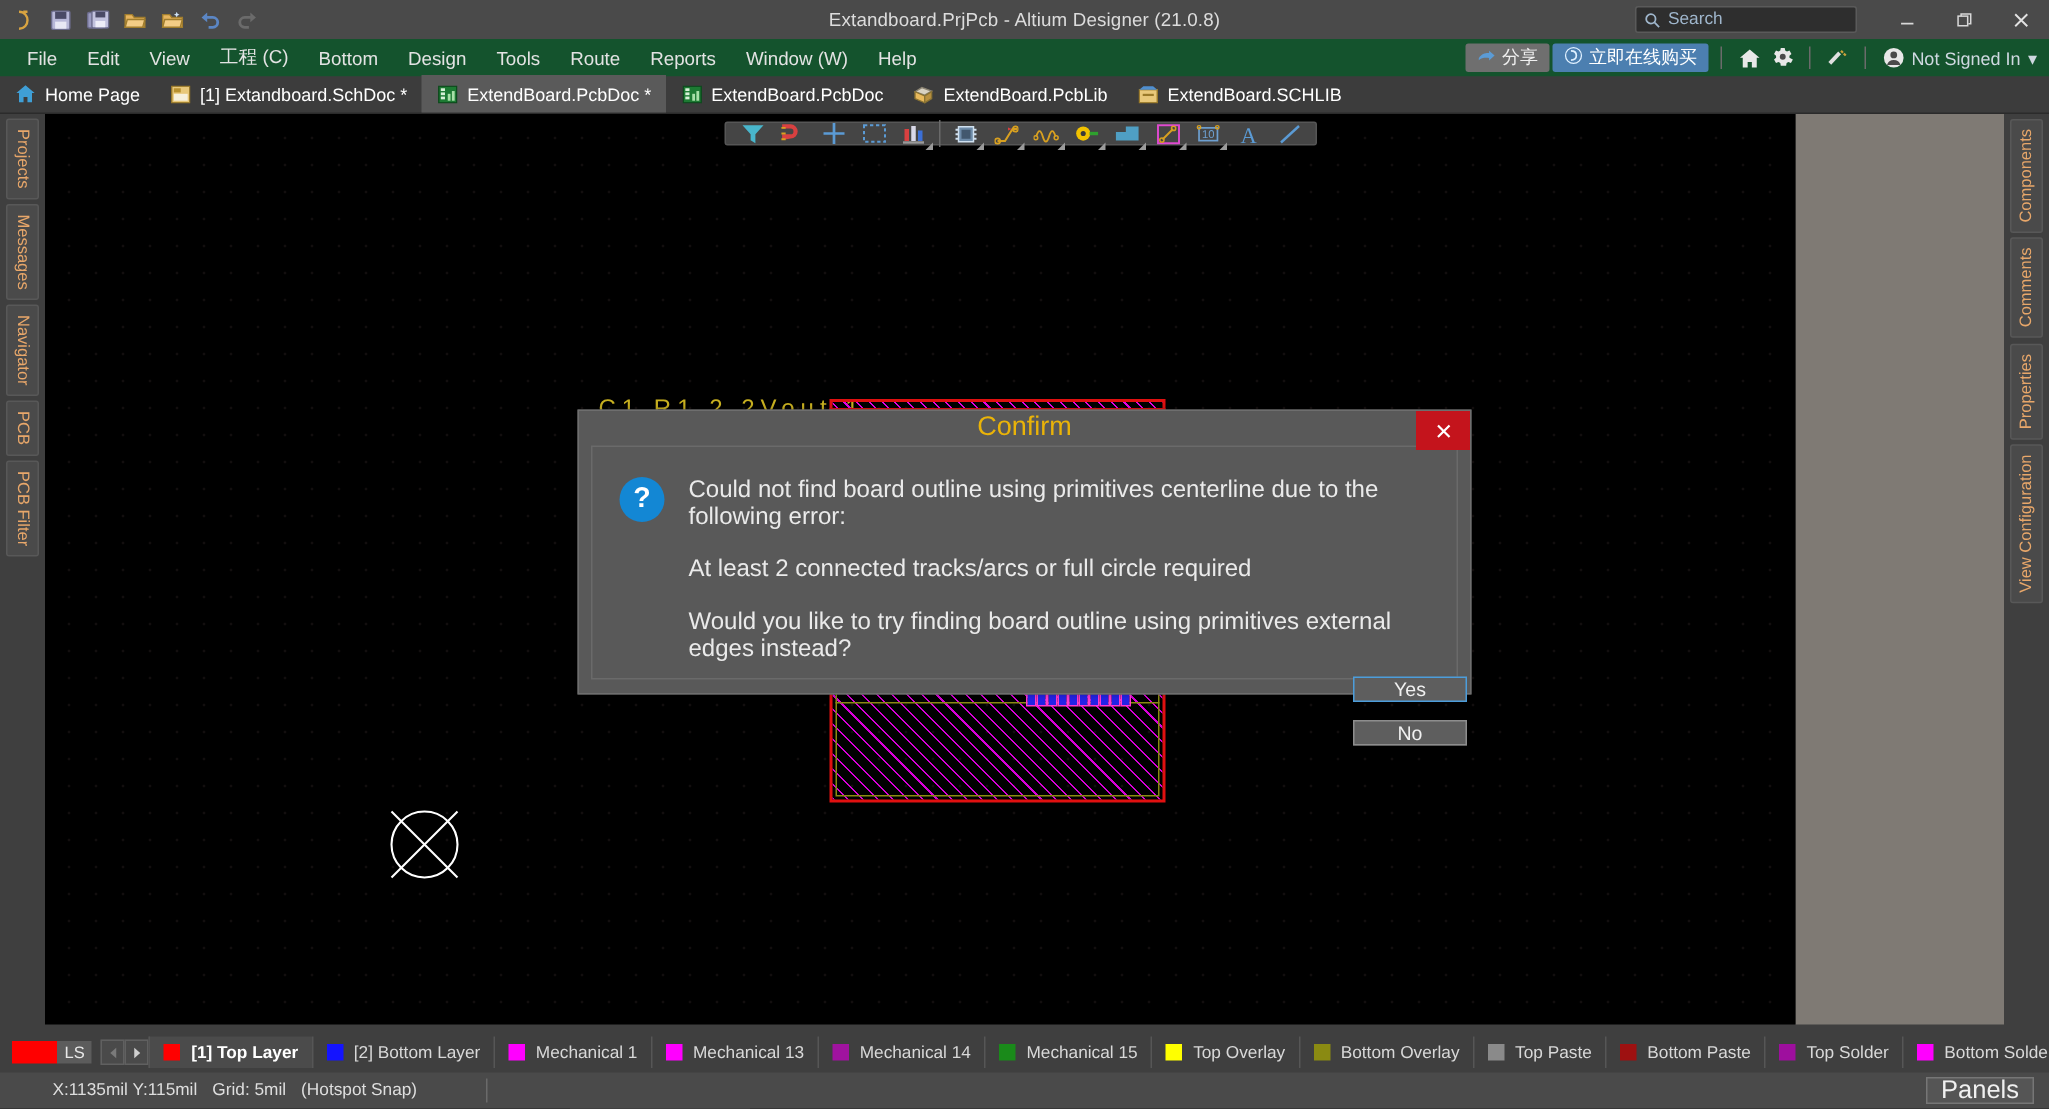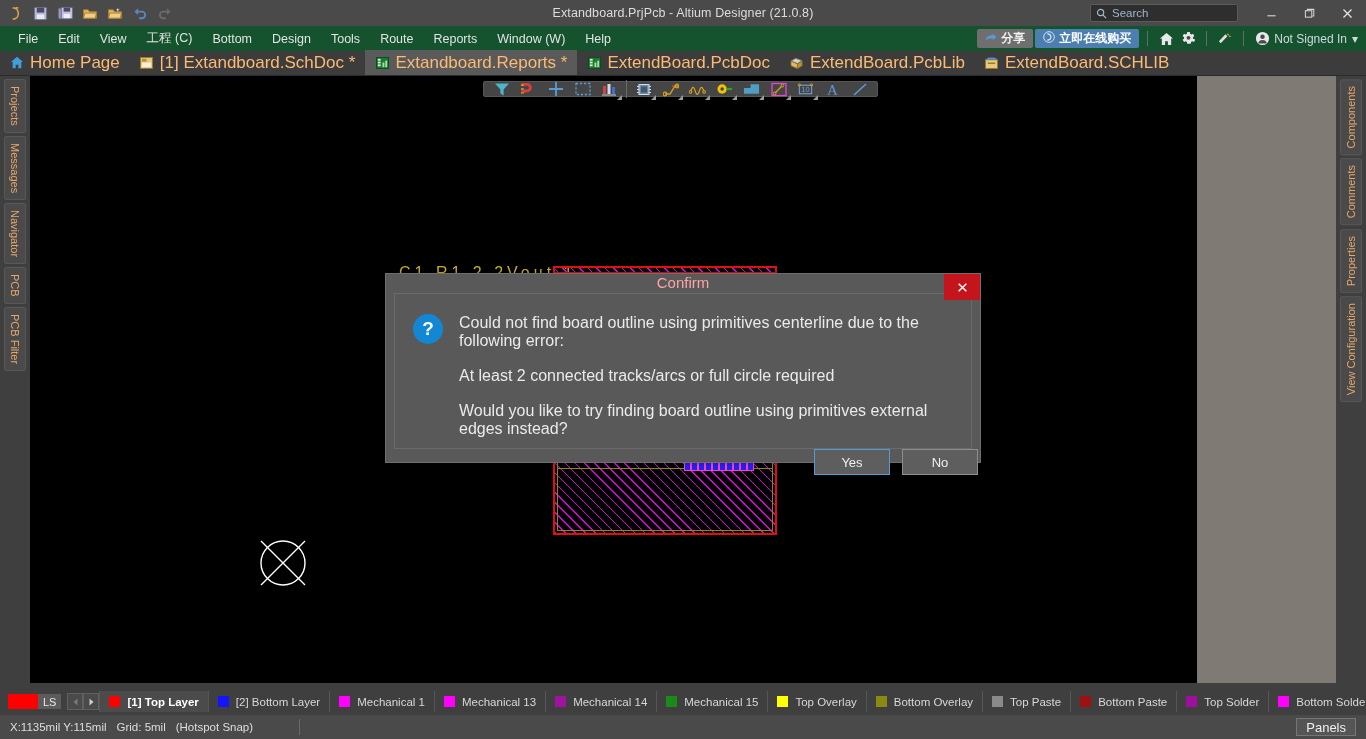--- a/index.html
+++ b/index.html
@@ -35,37 +35,37 @@
   
   .menubar {
     position: absolute; left: 0; top: 26px; width: 1366px; height: 25px;
     background: #14532d; display: flex; align-items: center;
   }
   .menu-items { display: flex; align-items: center; padding-left: 8px; }
   .mi { font-size: 12.5px; color: #e3e3e3; padding: 3px 10px; white-space: nowrap; }
   .menu-right { position: absolute; right: 4px; display: flex; align-items: center; gap: 2px; }
   .cta {
     height: 19px; display: flex; align-items: center; gap: 4px; padding: 0 8px;
-    border-radius: 2px; font-size: 12px; white-space: nowrap; font-weight: bold;
+    border-radius: 2px; font-size: 12px; white-space: nowrap;
   }
   .cta.share { background: #6f6f6f; color: #f0f0f0; }
   .cta.buy { background: #4c7fb0; color: #ffffff; }
   .msep { width: 1px; height: 15px; background: #6b6b6b; margin: 0 6px; }
   .mic { width: 20px; height: 20px; display: flex; align-items: center; justify-content: center; }
   .signin { font-size: 12px; color: #cfd8e0; display: flex; align-items: center; gap: 5px; padding-right: 4px; }
 
   
   .doctabs {
     position: absolute; left: 0; top: 51px; width: 1366px; height: 25px;
     background: #3c3c3c; display: flex; align-items: flex-end;
     border-bottom: 1px solid #2b2b2b;
   }
   .dtab {
     height: 25px; display: flex; align-items: center; gap: 6px;
-    padding: 0 10px; font-size: 17px; color: #fdba74; white-space: nowrap;
+    padding: 0 10px; font-size: 12px; color: #ffffff; white-space: nowrap;
   }
   .dtab.active { background: #5a5a5a; }
   .dtab .tico { width: 14px; height: 14px; display: inline-flex; align-items: center; justify-content: center; }
 
   
   .rail { position: absolute; top: 76px; width: 30px; bottom: 51px; background: #3f3f3f; }
   .rail.left { left: 0; }
   .rail.right { right: 0; }
   .vtab {
     width: 22px; margin: 3px auto 0 auto; background: #4a4a4a; border: 1px solid #585858;
@@ -138,38 +138,38 @@
     position: absolute; left: 385px; top: 273px; width: 596px; height: 190px;
     background: #000; opacity: .28; filter: blur(2px);
   }
   .dialog {
     position: absolute; left: 385px; top: 273px; width: 596px; height: 190px;
     background: #595959; border: 1px solid #6e6e6e;
     display: flex; flex-direction: column;
   }
   .dlg-title {
     height: 27px; display: flex; align-items: center; justify-content: center;
-    position: relative; font-size: 15px; color: #fca5a5;
+    position: relative; font-size: 18px; color: #eab308;
   }
   .dlg-close {
     position: absolute; right: 0; top: 0; width: 36px; height: 26px; background: #c4141c;
     color: #fff; display: flex; align-items: center; justify-content: center; font-size: 13px;
   }
   .dlg-body {
     margin: 2px 8px 0 8px; flex: 1; border: 1px solid #6a6a6a; background: #595959;
     display: flex; padding: 17px 14px 10px 12px; gap: 16px;
   }
   .qicon {
     width: 30px; height: 30px; border-radius: 50%; background: #1387d4; flex: none;
     color: #fff; font-size: 19px; font-weight: bold; display: flex;
     align-items: center; justify-content: center; margin-top: 3px; margin-left: 6px;
   }
   .dlg-lines { display: flex; flex-direction: column; gap: 17px; padding-top: 3px; }
   .dlg-lines div { font-size: 16px; color: #eaeaea; }
-  .dlg-foot { height: 44px; display: flex; align-items: flex-end; justify-content: flex-end; gap: 12px; padding-right: 2px; }
+  .dlg-foot { height: 44px; display: flex; align-items: flex-end; justify-content: flex-end; gap: 12px; padding-right: 2px; flex-direction: column; }
   .dbtn {
     width: 76px; height: 26px; background: #5e5e5e; border: 1px solid #8d8d8d;
     color: #f0f0f0; font-size: 13px; display: flex; align-items: center; justify-content: center;
   }
   .dbtn.default { border-color: #4c9ddb; }
 
   
   .layerbar {
     position: absolute; left: 0; bottom: 24px; width: 1366px; height: 27px;
     background: #3f3f3f; display: flex; align-items: center; overflow: hidden;
@@ -188,27 +188,27 @@
   .lay {
     display: flex; align-items: center; gap: 7px; height: 21px; padding: 0 9px;
     border-left: 1px solid #565656; font-size: 11.5px; color: #d8d8d8; white-space: nowrap;
   }
   .lay.active { color: #ffffff; font-weight: bold; background: #4b4b4b; }
   .lay .sw { width: 11px; height: 11px; display: inline-block; }
 
   
   .statusbar {
     position: absolute; left: 0; bottom: 0; width: 1366px; height: 24px;
-    background: #4a4a4a; display: flex; align-items: center; color: #dedede; font-size: 11.5px;
+    background: #4a4a4a; display: flex; align-items: center; color: #dedede; font-size: 11.5px; padding-left: 25px;
   }
   .sb-item { padding-left: 10px; white-space: nowrap; }
   .sb-div { width: 1px; height: 16px; background: #6a6a6a; margin-left: 46px; }
   .panels-btn {
     position: absolute; right: 10px; height: 18px; padding: 0 9px;
-    background: #555555; border: 1px solid #767676; color: #f0f0f0; font-size: 13px;
+    background: #555555; border: 1px solid #767676; color: #f0f0f0; font-size: 17px;
     display: flex; align-items: center;
   }
   .hscroll {
     position: absolute; left: 380px; bottom: 0; width: 120px; height: 5px; background: #6a6a6a;
   }
 </style>
 </head>
 <body>
 
 <div id="app">
@@ -381,21 +381,21 @@
       <span class="tico">
         <svg width="13" height="12" viewBox="0 0 14 13">
             <rect x="0.5" y="0.5" width="13" height="12" fill="#1d7a33" stroke="#0d4a1d"></rect>
             <rect x="2" y="2" width="3" height="2" fill="#d7f0d7"></rect>
             <rect x="2" y="5" width="3" height="2" fill="#d7f0d7"></rect>
             <rect x="2" y="8" width="3" height="2" fill="#d7f0d7"></rect>
             <rect x="7" y="6" width="2" height="5" fill="#a8e0a8"></rect>
             <rect x="10" y="4" width="2" height="7" fill="#a8e0a8"></rect>
           </svg>
       </span>
-      <span>Extandboard.Reports *</span>
+      <span>ExtendBoard.PcbDoc *</span>
     </div>
     <div class="dtab">
       <span class="tico">
         <svg width="13" height="12" viewBox="0 0 14 13">
             <rect x="0.5" y="0.5" width="13" height="12" fill="#1d7a33" stroke="#0d4a1d"></rect>
             <rect x="2" y="2" width="3" height="2" fill="#d7f0d7"></rect>
             <rect x="2" y="5" width="3" height="2" fill="#d7f0d7"></rect>
             <rect x="2" y="8" width="3" height="2" fill="#d7f0d7"></rect>
             <rect x="7" y="6" width="2" height="5" fill="#a8e0a8"></rect>
             <rect x="10" y="4" width="2" height="7" fill="#a8e0a8"></rect>

